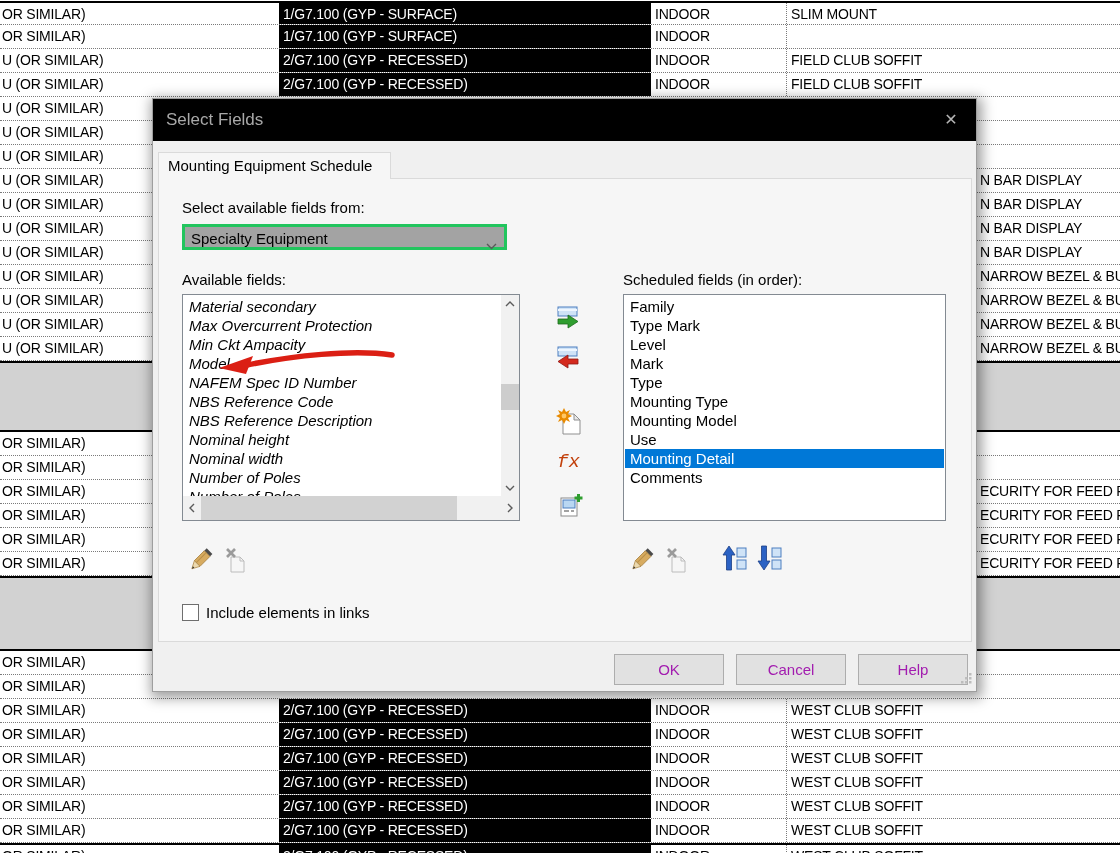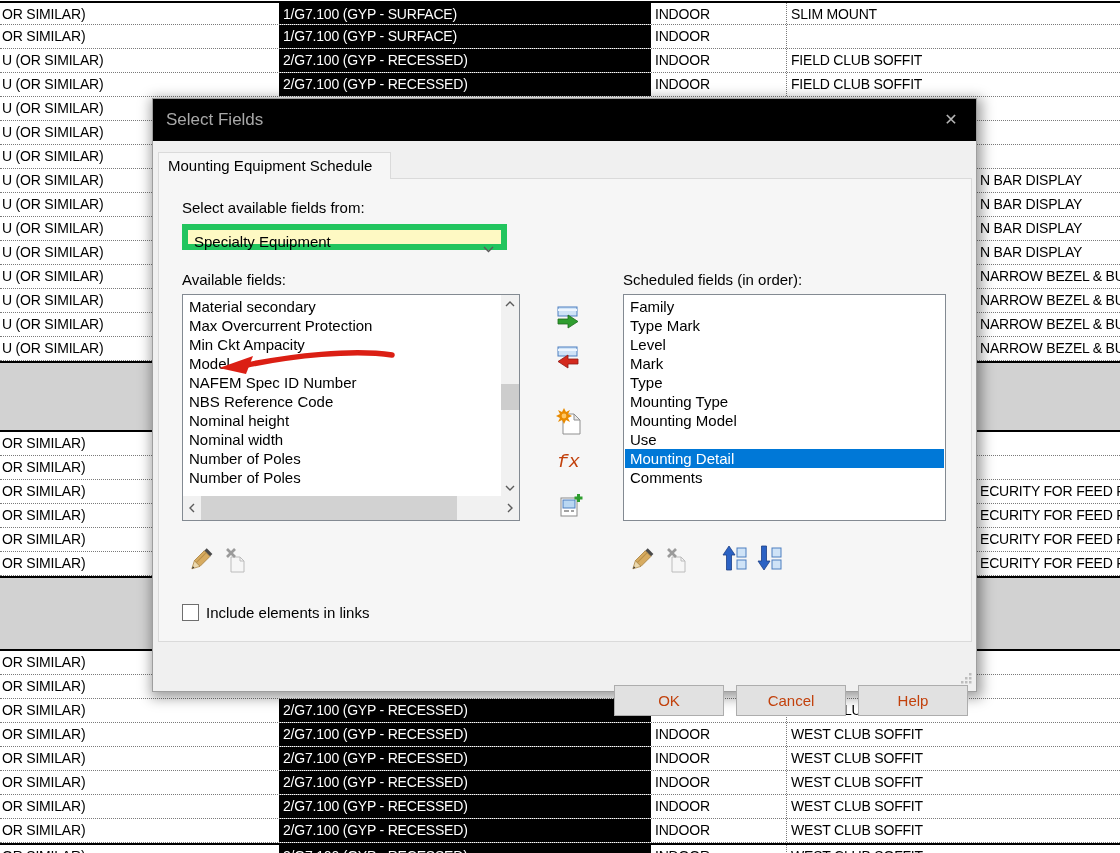--- a/index.html
+++ b/index.html
@@ -33,31 +33,31 @@
   #close-btn{position:absolute;right:13px;top:9px;width:24px;height:24px;text-align:center;line-height:24px;font-size:16px;color:#b4b4b4;cursor:default;}
 
   #tab{position:absolute;left:5px;top:53px;width:233px;height:27px;background:#f6f6f6;
        border:1px solid #dadada;border-bottom:none;box-sizing:border-box;z-index:3;
        font-size:15px;color:#000;padding:4px 0 0 9px;}
   #tab-panel{position:absolute;left:5px;top:79px;width:814px;height:464px;background:#f6f6f6;border:1px solid #dadada;box-sizing:border-box;z-index:1;}
 
   .dlg-label{position:absolute;font-size:15px;color:#000;z-index:4;}
 
   #fields-from-combo{
-    position:absolute;left:29px;top:125px;width:325px;height:26px;background:#fef9c3;
-    border:6px solid #22c55e;box-sizing:border-box;z-index:4;font-size:15px;color:#000;
+    position:absolute;left:29px;top:125px;width:325px;height:26px;background:#a3a3a3;
+    border:3px solid #22c55e;box-sizing:border-box;z-index:4;font-size:15px;color:#000;
   }
   #fields-from-combo .val{position:absolute;left:6px;top:3px;}
   #combo-chevron{position:absolute;right:7px;top:9px;}
 
   .listbox{position:absolute;top:195px;height:227px;background:#fff;border:1px solid #838a92;box-sizing:border-box;z-index:4;}
   #available-listbox{left:29px;width:338px;}
   #scheduled-listbox{left:470px;width:323px;}
   .list-items{position:absolute;left:1px;top:2px;overflow:hidden;}
-  #available-items{width:298px;height:199px;}
+  #available-items{width:298px;height:199px;font-style:italic;}
   #scheduled-items{width:319px;height:221px;}
   .list-item{height:19px;line-height:19px;font-size:15px;color:#000;padding-left:5px;white-space:nowrap;}
   .list-item.selected{background:#0078d7;color:#fff;}
 
   
   #v-scrollbar{position:absolute;right:0;top:0;width:18px;height:201px;background:#f1f1f1;}
   #v-scrollbar .sb-btn{position:absolute;left:0;width:18px;height:17px;background:#f1f1f1;}
   #v-sb-up{top:0;} #v-sb-down{bottom:0;}
   #v-sb-thumb{position:absolute;left:0;top:89px;width:18px;height:26px;background:#cdcdcd;}
   #h-scrollbar{position:absolute;left:0;bottom:0;width:336px;height:24px;background:#f1f1f1;}
@@ -66,22 +66,22 @@
   #h-sb-thumb{position:absolute;left:18px;top:0;width:256px;height:24px;background:#d2d2d2;}
   .sb-btn svg{position:absolute;left:50%;top:50%;transform:translate(-50%,-50%);}
 
   .mid-icon{position:absolute;z-index:5;}
   #red-arrow{position:absolute;left:64px;top:249px;z-index:6;pointer-events:none;}
 
   #include-links-checkbox{position:absolute;left:29px;top:505px;width:17px;height:17px;background:#fff;border:1px solid #6e6e6e;box-sizing:border-box;z-index:4;}
   #include-links-label{position:absolute;left:53px;top:505px;font-size:15px;z-index:4;}
 
   .dlg-btn{
-    position:absolute;top:586px;width:110px;height:31px;background:#e1e1e1;border:1px solid #adadad;
-    box-sizing:border-box;font-size:15px;color:#c2410c;text-align:center;line-height:29px;z-index:4;
+    position:absolute;top:555px;width:110px;height:31px;background:#e1e1e1;border:1px solid #adadad;
+    box-sizing:border-box;font-size:15px;color:#a21caf;text-align:center;line-height:29px;z-index:4;
   }
   #ok-btn{left:461px;} #cancel-btn{left:583px;} #help-btn{left:705px;}
   #resize-grip{position:absolute;right:4px;bottom:3px;z-index:4;}
 </style>
 </head>
 <body>
 
 <div id="bg-table">
     <div class="bg-row topline" style="top: 1px; height: 24px;">
       <span class="cell-left">OR SIMILAR)</span>
@@ -244,20 +244,21 @@
   <div class="dlg-label" style="left:29px;top:172px;">Available fields:</div>
 
   <div id="available-listbox" class="listbox">
     <div id="available-items" class="list-items">
         <div class="list-item">Material secondary</div>
         <div class="list-item">Max Overcurrent Protection</div>
         <div class="list-item">Min Ckt Ampacity</div>
         <div class="list-item">Model</div>
         <div class="list-item">NAFEM Spec ID Number</div>
         <div class="list-item">NBS Reference Code</div>
+        <div class="list-item">NBS Reference Description</div>
         <div class="list-item">Nominal height</div>
         <div class="list-item">Nominal width</div>
         <div class="list-item">Number of Poles</div>
         <div class="list-item">Number of Poles</div>
       </div>
     <div id="v-scrollbar">
       <div class="sb-btn" id="v-sb-up">
         <svg width="10" height="6">
             <polyline points="1,5 5,1 9,5" fill="none" stroke="#5b5b5b" stroke-width="1.4"></polyline>
           </svg>

